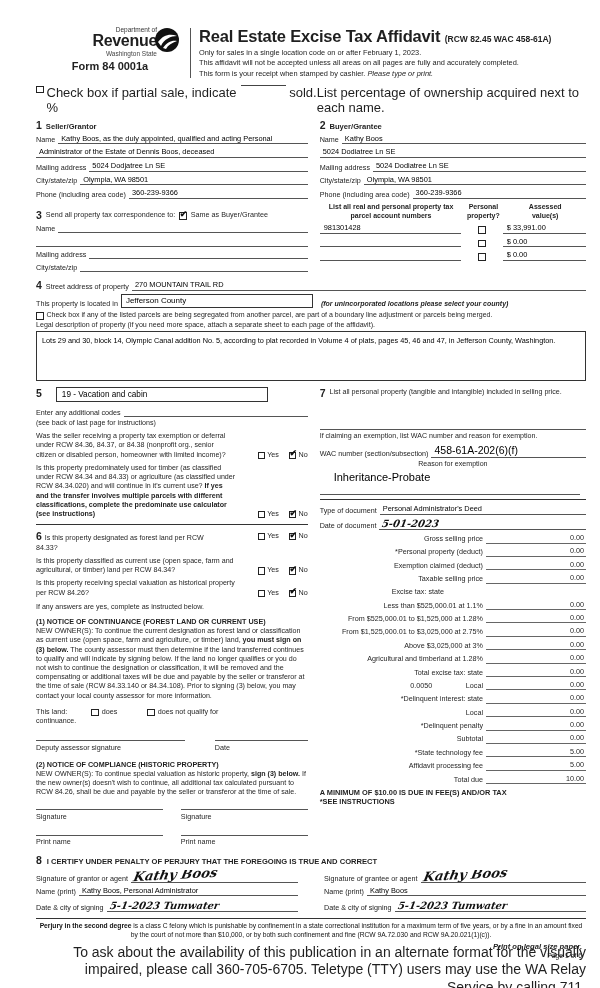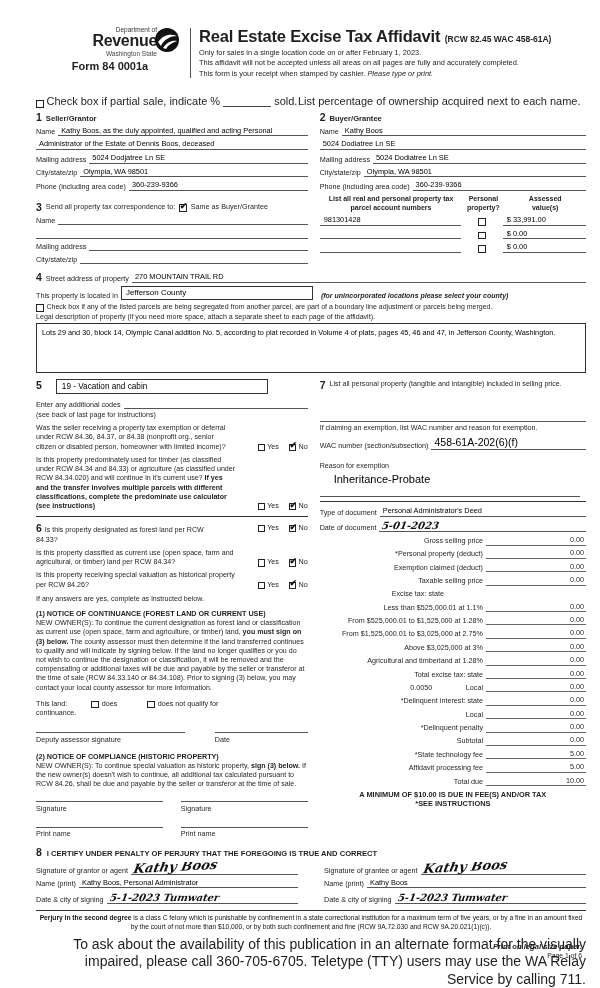--- a/index.html
+++ b/index.html
@@ -34,21 +34,21 @@
   .secno { font-weight:bold; font-size:10.5px; }
   .sechead { font-weight:bold; font-size:7.6px; }
   .cols { display:flex; gap:12px; }
   .col-l { flex:1.02; min-width:0; }
   .col-r { flex:1; min-width:0; }
   .p { font-size:7.1px; line-height:1.3; margin-top:3px; }
   .hline2 { border-top:1.8px solid #333; margin-top:5px; }
   .script { font-family:"DejaVu Serif", serif; font-style:italic; font-weight:bold; display:inline-block; transform:skewX(-14deg) rotate(-3deg); color:#111; }
 
   
-  .partial { display:flex; align-items:flex-end; margin-top:17px; font-size:11px; }
+  .partial { display:flex; align-items:flex-start; margin-top:7px; font-size:13px; }
   .partial .blank { width:48px; border-bottom:1px solid #444; margin:0 3px; }
   .partial .right-note { margin-left:auto; width:288px; }
 
   
   .phead { display:flex; font-weight:bold; font-size:7px; text-align:center; margin-top:4px; line-height:1.25; }
   .ph1 { flex:1.75; } .ph2 { width:42px; } .ph3 { flex:1; }
   .prow { display:flex; align-items:flex-end; height:13.5px; font-size:7.4px; }
   .pnum { flex:1.75; border-bottom:1px solid #555; padding:0 2px 0.5px 4px; }
   .pcbc { width:42px; display:flex; justify-content:center; padding-bottom:1px; }
   .pval { flex:1; border-bottom:1px solid #555; padding:0 2px 0.5px 4px; }
@@ -68,21 +68,21 @@
   .qline .p { flex:1; padding-right:6px; margin-top:0; }
   .qline .yn2 { display:flex; align-items:center; gap:2px; font-size:7.2px; white-space:nowrap; margin-top:1px; }
   .yn2 .gap { width:6px; }
   .bold { font-weight:bold; }
   .notice-title { font-size:7.2px; font-weight:bold; margin-top:5px; }
   .land-row { display:flex; align-items:center; gap:6px; font-size:7.2px; margin-top:6px; }
   .land-row .seg { display:flex; align-items:center; gap:3px; }
   .sig2 { display:flex; gap:30px; margin-top:14px; }
   .sigcell { flex:1.6; } .sigcell2 { flex:1; }
   .sigline { border-top:1px solid #555; font-size:7.2px; padding-top:1.5px; }
-  .center-bold { text-align:center; font-weight:bold; font-size:7.4px; margin-top:8px; }
+  .center-bold { font-weight:bold; font-size:7.4px; margin-top:8px; }
   .ownersig { display:flex; gap:18px; margin-top:12px; }
   .ownersig > div { flex:1; }
 
   
   .mrow { display:flex; align-items:flex-end; height:13.4px; font-size:7.2px; position:relative; }
   .mlab { flex:1; text-align:right; white-space:nowrap; padding-bottom:0.5px; }
   .mprefix { position:absolute; left:34%; bottom:0.5px; }
   .mgap { width:54px; border-bottom:1px solid #666; margin-left:3px; }
   .mval { width:46px; text-align:right; border-bottom:1px solid #666; padding:0 2px 0.5px 0; }
   .mcenter { text-align:center; font-size:7.2px; height:13px; padding-top:3px; padding-right:70px; }
@@ -405,21 +405,21 @@
         <span class="secno">7</span>
         <span class="p" style="margin-top:1px;">List all personal property (tangible and intangible) included in selling price.</span>
       </div>
       <div style="height:30px;"></div>
       <div style="border-top:1px solid #555;"></div>
       <div class="p" style="margin-top:2px;">If claiming an exemption, list WAC number and reason for exemption.</div>
       <div class="f" style="align-items:flex-end;">
         <span class="fl">WAC number (section/subsection)</span>
         <span class="fv wac-value">458-61A-202(6)(f)</span>
       </div>
-      <div class="p" style="margin-top:12px;">Reason for exemption</div>
+      <div class="p" style="margin-top:2px;text-align:center;">Reason for exemption</div>
       <div class="reason-value">Inheritance-Probate</div>
       <div style="border-bottom:1px solid #555; height:12px; margin-right:6px;"></div>
 
       <div class="hline2" style="margin-top:4px;"></div>
 
       <div class="f" style="margin-top:4px;">
         <span class="fl">Type of document</span>
         <span class="fv typed">Personal Administrator's Deed</span>
       </div>
       <div class="f" style="margin-top:3px;">

